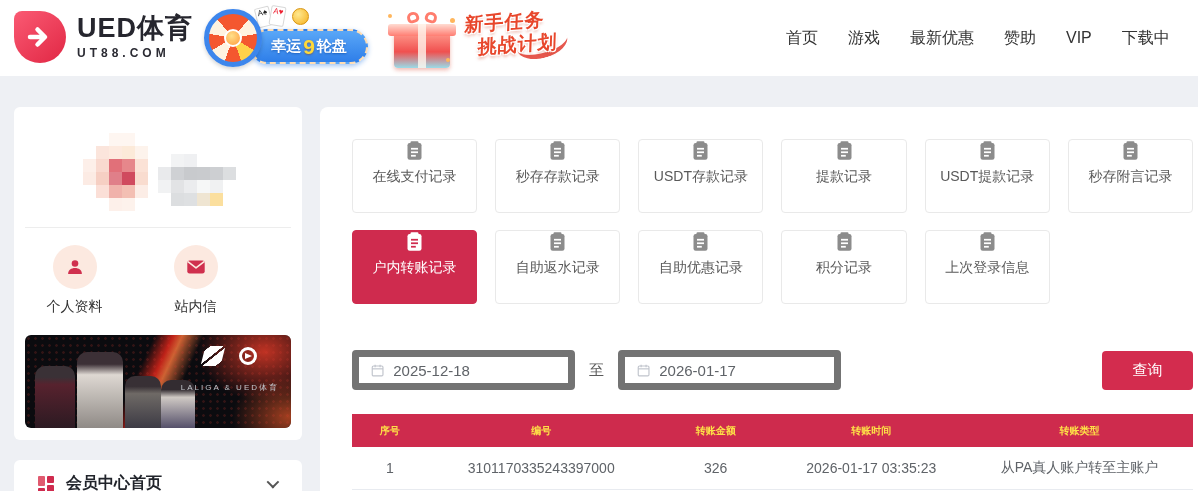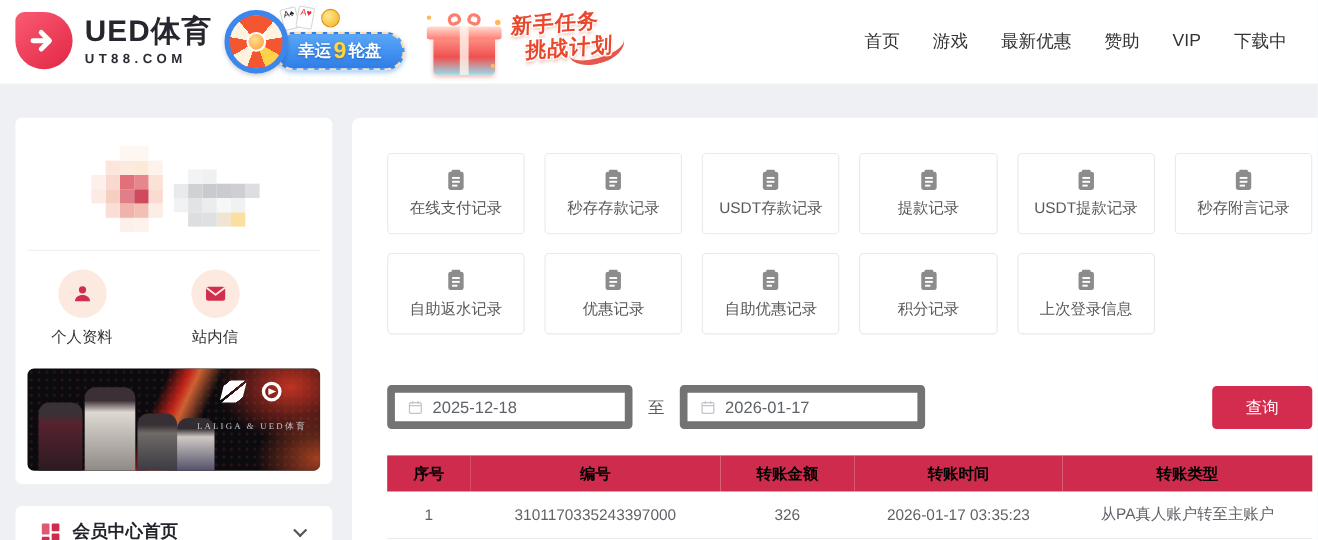--- a/index.html
+++ b/index.html
@@ -78,54 +78,54 @@
   .sil.s1 { left:10px; width:40px; height:62px; background:linear-gradient(#3a3136 18%,#57222e 30%,#2c1a22); }
   .sil.s2 { left:52px; width:46px; height:76px; background:linear-gradient(#3c3036 16%,#ded8d2 30%,#8f8a86); }
   .sil.s3 { left:100px; width:36px; height:52px; background:linear-gradient(#383035 20%,#6f6a66 34%,#3c3a44); }
   .sil.s4 { left:136px; width:34px; height:48px; background:linear-gradient(#332c31 20%,#cfc9c4 36%,#55506a); }
   .banner-right { position:absolute; right:12px; top:11px; text-align:center; z-index:2; }
   .banner-logos { display:flex; gap:16px; justify-content:center; align-items:center; margin-bottom:6px; }
   .blg1 { width:20px; height:20px; background:linear-gradient(135deg,transparent 12%,#fff 13% 45%,transparent 46% 54%,#fff 55% 87%,transparent 88%); transform:skewX(-14deg); border-radius:3px; }
   .blg2 { width:18px; height:18px; border:3px solid #fff; border-radius:50%; position:relative; }
   .blg2::after { content:""; position:absolute; left:3px; top:3px; border-left:7px solid #fff; border-top:3px solid transparent; border-bottom:3px solid transparent; }
   .banner-title { color:#fff; font-size:15px; font-weight:700; letter-spacing:1px; text-shadow:0 1px 2px rgba(0,0,0,.6); }
-  .banner-sub { color:#c3c6cc; font-size:8px; letter-spacing:2px; margin-top:16px;font-family:Liberation Serif, serif; }
+  .banner-sub { color:#c3c6cc; font-size:8px; letter-spacing:2px; margin-top:16px; }
 
   .side-card2 { position:absolute; left:14px; top:460px; width:288px; height:70px; background:#fff; border-radius:6px; }
   .menu-row { display:flex; align-items:center; padding:13px 26px 0 24px; gap:12px; cursor:pointer; }
   .menu-icon { position:relative; width:16px; height:16px; flex:0 0 16px; }
   .menu-icon i { position:absolute; background:#cf2b4e; border-radius:1px; }
   .menu-icon .q1 { left:0; top:0; width:7px; height:10px; background:#e05a6f; }
   .menu-icon .q2 { left:9px; top:0; width:7px; height:7px; }
   .menu-icon .q3 { left:0; top:12px; width:7px; height:4px; }
   .menu-icon .q4 { left:9px; top:9px; width:7px; height:7px; }
   .menu-label { font-size:16px; font-weight:700; color:#21242b; }
   .menu-chevron { margin-left:auto; width:9px; height:9px; border-right:2px solid #555; border-bottom:2px solid #555; transform:rotate(45deg) translateY(-2px); }
 
   
   .main { position:absolute; left:320px; top:107px; width:878px; height:420px; background:#fff; border-radius:8px 0 0 0; }
   .main-inner { width:841px; margin:32px 0 0 32px; }
   .tabs { display:grid; grid-template-columns:repeat(6,1fr); gap:17px 18px; }
-  .tab { height:74px; background:#fff; border:1px solid #e9e9e9; border-radius:4px; display:flex; flex-direction:column; align-items:center; justify-content:center; gap:7px; cursor:pointer; }
+  .tab { height:74px; background:#fff; border:1px solid #e9e9e9; border-radius:4px; display:flex; flex-direction:column; align-items:center; justify-content:flex-start; gap:7px; cursor:pointer; }
   .tab-label { font-size:14px; color:#595959; }
   .tab .board { fill:#8c8c8c; }
   .tab .l { fill:#fff; }
   .tab.active { background:#cf2b4e; border-color:#cf2b4e; }
   .tab.active .tab-label { color:#fff; }
   .tab.active .board { fill:#fff; }
   .tab.active .l { fill:#cf2b4e; }
 
   .filter { margin-top:46px; display:flex; align-items:center; }
   .date-input { width:223px; height:40px; border:7px solid #737373; border-radius:4px; display:flex; align-items:center; padding:0 12px; gap:9px; background:#fff; cursor:pointer; }
   .date-input input { border:none; outline:none; font-size:15px; color:#5f6368; width:100%; font-family:inherit; background:transparent; }
   .to { margin:0 14px; color:#5a5a5a; font-size:15px; }
   .search-btn { margin-left:auto; width:91px; height:39px; background:#d32c4e; color:#fff; font-size:15px; border:none; border-radius:4px; cursor:pointer; font-family:inherit; }
 
   .rtable { width:841px; margin-top:24px; border-collapse:collapse; table-layout:fixed; }
-  .rtable th { background:#ce2b4d; color:#000000; font-size:14px; font-weight:700; height:33px; text-align:center; }
+  .rtable th { background:#ce2b4d; color:#fde047; font-size:10px; font-weight:700; height:33px; text-align:center; }
   .rtable td { height:42px; text-align:center; font-size:14px; color:#5f6368; background:#fff; border-bottom:1px solid #e8ebf0; }
 </style>
 </head>
 <body>
 
 <div class="header">
   <div class="logo">
     <div class="logo-mark">
       <svg width="30" height="30" viewBox="0 0 24 24">
           <path d="M4 12h10M10 6l6 6-6 6" stroke="#fff" stroke-width="3.6" fill="none" stroke-linecap="round" stroke-linejoin="round"></path>
@@ -287,39 +287,39 @@
       <div class="tab">
         <svg viewBox="0 0 24 24" width="21" height="21">
             <rect class="board" x="7.5" y="1.5" width="9" height="4" rx="1.2"></rect>
             <rect class="board" x="4" y="3.5" width="16" height="19" rx="2.5"></rect>
             <rect class="l" x="8" y="9" width="8" height="2"></rect>
             <rect class="l" x="8" y="13" width="8" height="2"></rect>
             <rect class="l" x="8" y="17" width="5.5" height="2"></rect>
           </svg>
         <span class="tab-label">秒存附言记录</span>
       </div>
+      <div class="tab active">
+        <svg viewBox="0 0 24 24" width="21" height="21">
+            <rect class="board" x="7.5" y="1.5" width="9" height="4" rx="1.2"></rect>
+            <rect class="board" x="4" y="3.5" width="16" height="19" rx="2.5"></rect>
+            <rect class="l" x="8" y="9" width="8" height="2"></rect>
+            <rect class="l" x="8" y="13" width="8" height="2"></rect>
+            <rect class="l" x="8" y="17" width="5.5" height="2"></rect>
+          </svg>
+        <span class="tab-label">户内转账记录</span>
+      </div>
       <div class="tab">
         <svg viewBox="0 0 24 24" width="21" height="21">
             <rect class="board" x="7.5" y="1.5" width="9" height="4" rx="1.2"></rect>
             <rect class="board" x="4" y="3.5" width="16" height="19" rx="2.5"></rect>
             <rect class="l" x="8" y="9" width="8" height="2"></rect>
             <rect class="l" x="8" y="13" width="8" height="2"></rect>
             <rect class="l" x="8" y="17" width="5.5" height="2"></rect>
           </svg>
         <span class="tab-label">自助返水记录</span>
-      </div>
-      <div class="tab">
-        <svg viewBox="0 0 24 24" width="21" height="21">
-            <rect class="board" x="7.5" y="1.5" width="9" height="4" rx="1.2"></rect>
-            <rect class="board" x="4" y="3.5" width="16" height="19" rx="2.5"></rect>
-            <rect class="l" x="8" y="9" width="8" height="2"></rect>
-            <rect class="l" x="8" y="13" width="8" height="2"></rect>
-            <rect class="l" x="8" y="17" width="5.5" height="2"></rect>
-          </svg>
-        <span class="tab-label">优惠记录</span>
       </div>
       <div class="tab">
         <svg viewBox="0 0 24 24" width="21" height="21">
             <rect class="board" x="7.5" y="1.5" width="9" height="4" rx="1.2"></rect>
             <rect class="board" x="4" y="3.5" width="16" height="19" rx="2.5"></rect>
             <rect class="l" x="8" y="9" width="8" height="2"></rect>
             <rect class="l" x="8" y="13" width="8" height="2"></rect>
             <rect class="l" x="8" y="17" width="5.5" height="2"></rect>
           </svg>
         <span class="tab-label">自助优惠记录</span>

